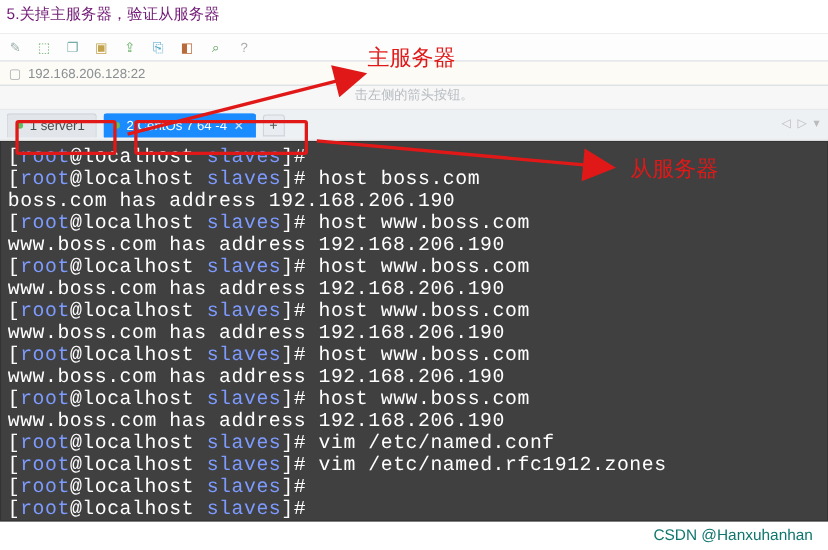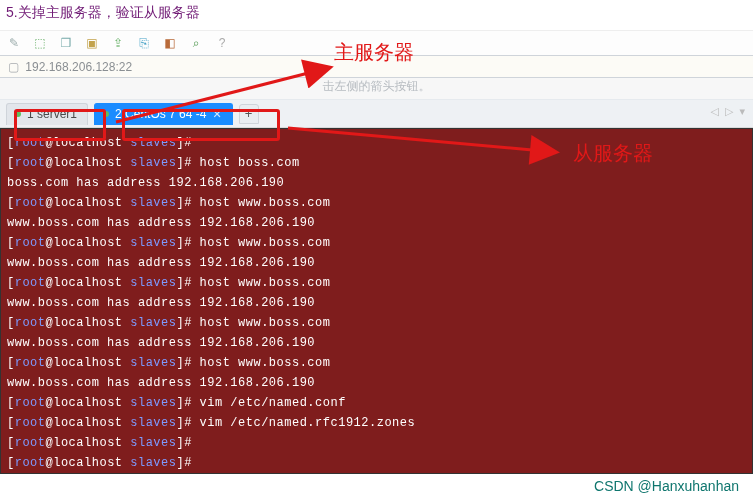--- a/index.html
+++ b/index.html
@@ -112,24 +112,24 @@
     pointer-events:none;
   }
   .anno-label {
     position: absolute;
     color: #e11818;
     font-size: 20px;
     font-weight: 500;
     font-family: "Microsoft YaHei","SimSun",sans-serif;
   }
   .terminal {
-    background: #7f1d1d;
+    background: #404040;
     color: #fff;
     font-family: "Courier New", monospace;
-    font-size: 12px;
+    font-size: 18px;
     line-height: 20px;
     letter-spacing: 0.5px;
     padding: 4px 6px;
     height: 346px;
     overflow: hidden;
     white-space: pre;
     border: 1px solid #333;
   }
   .term-line { white-space: pre; }
   .blue { color: #7d9bff; }

